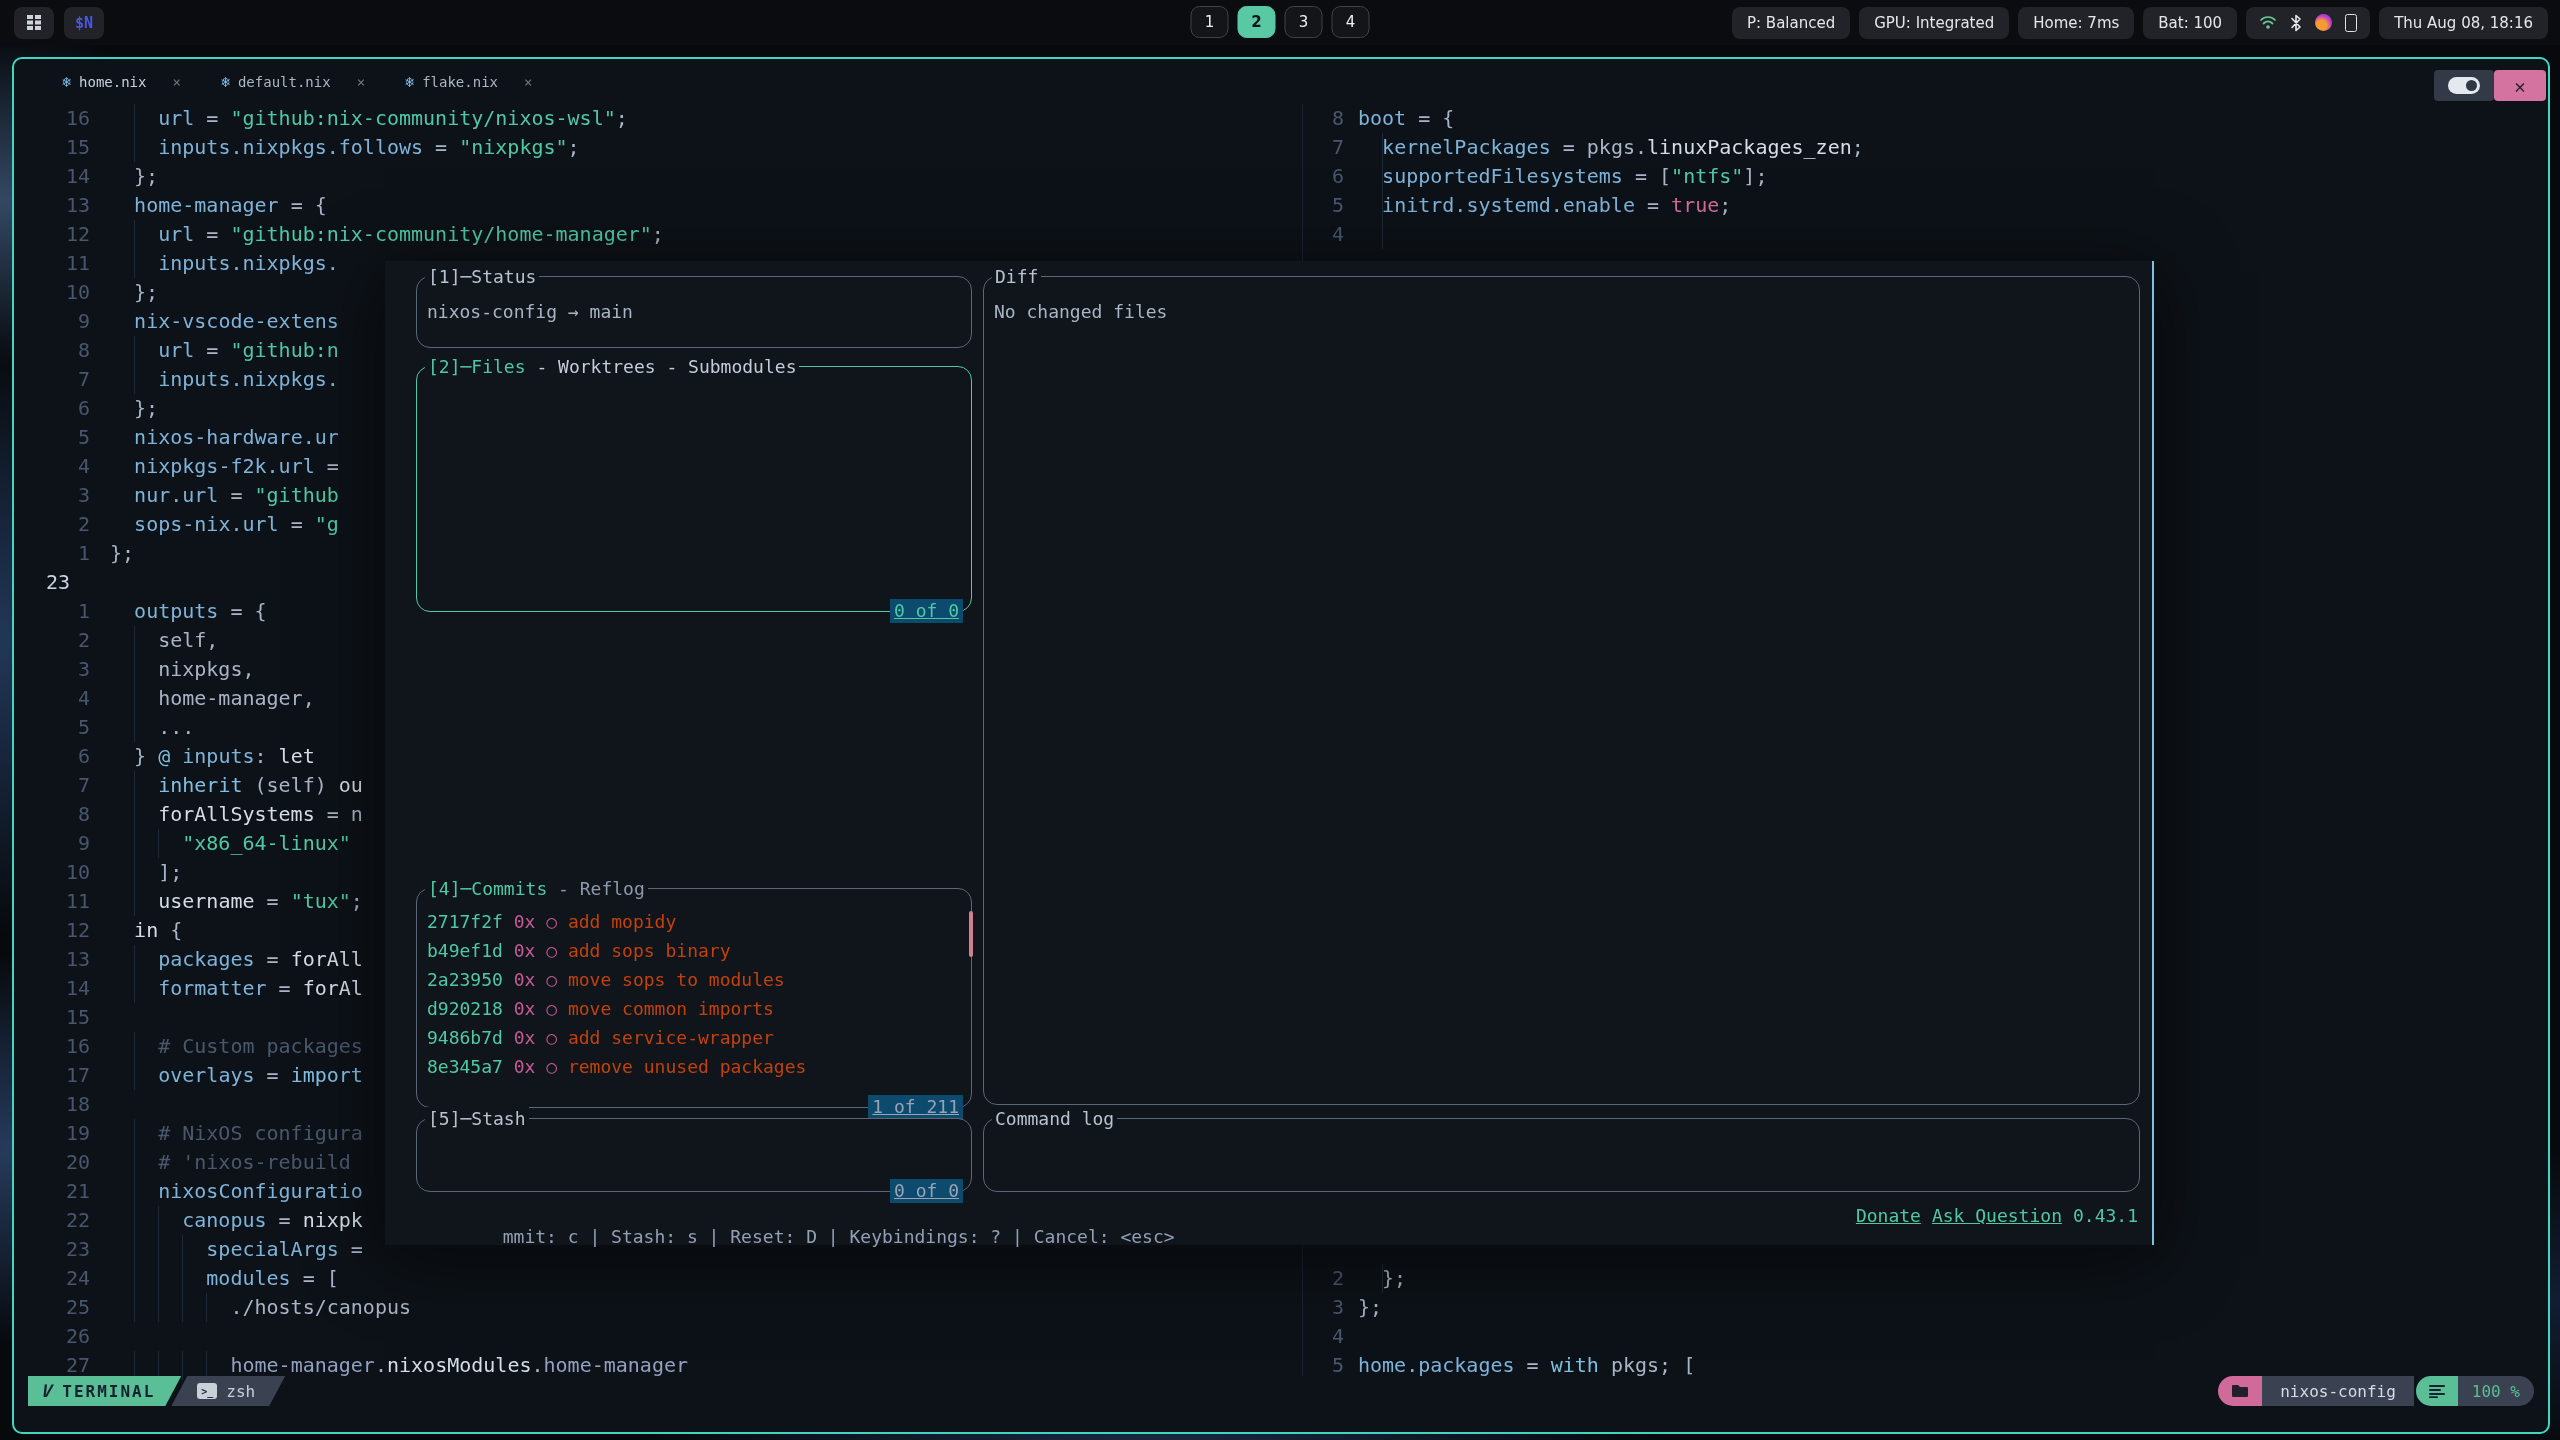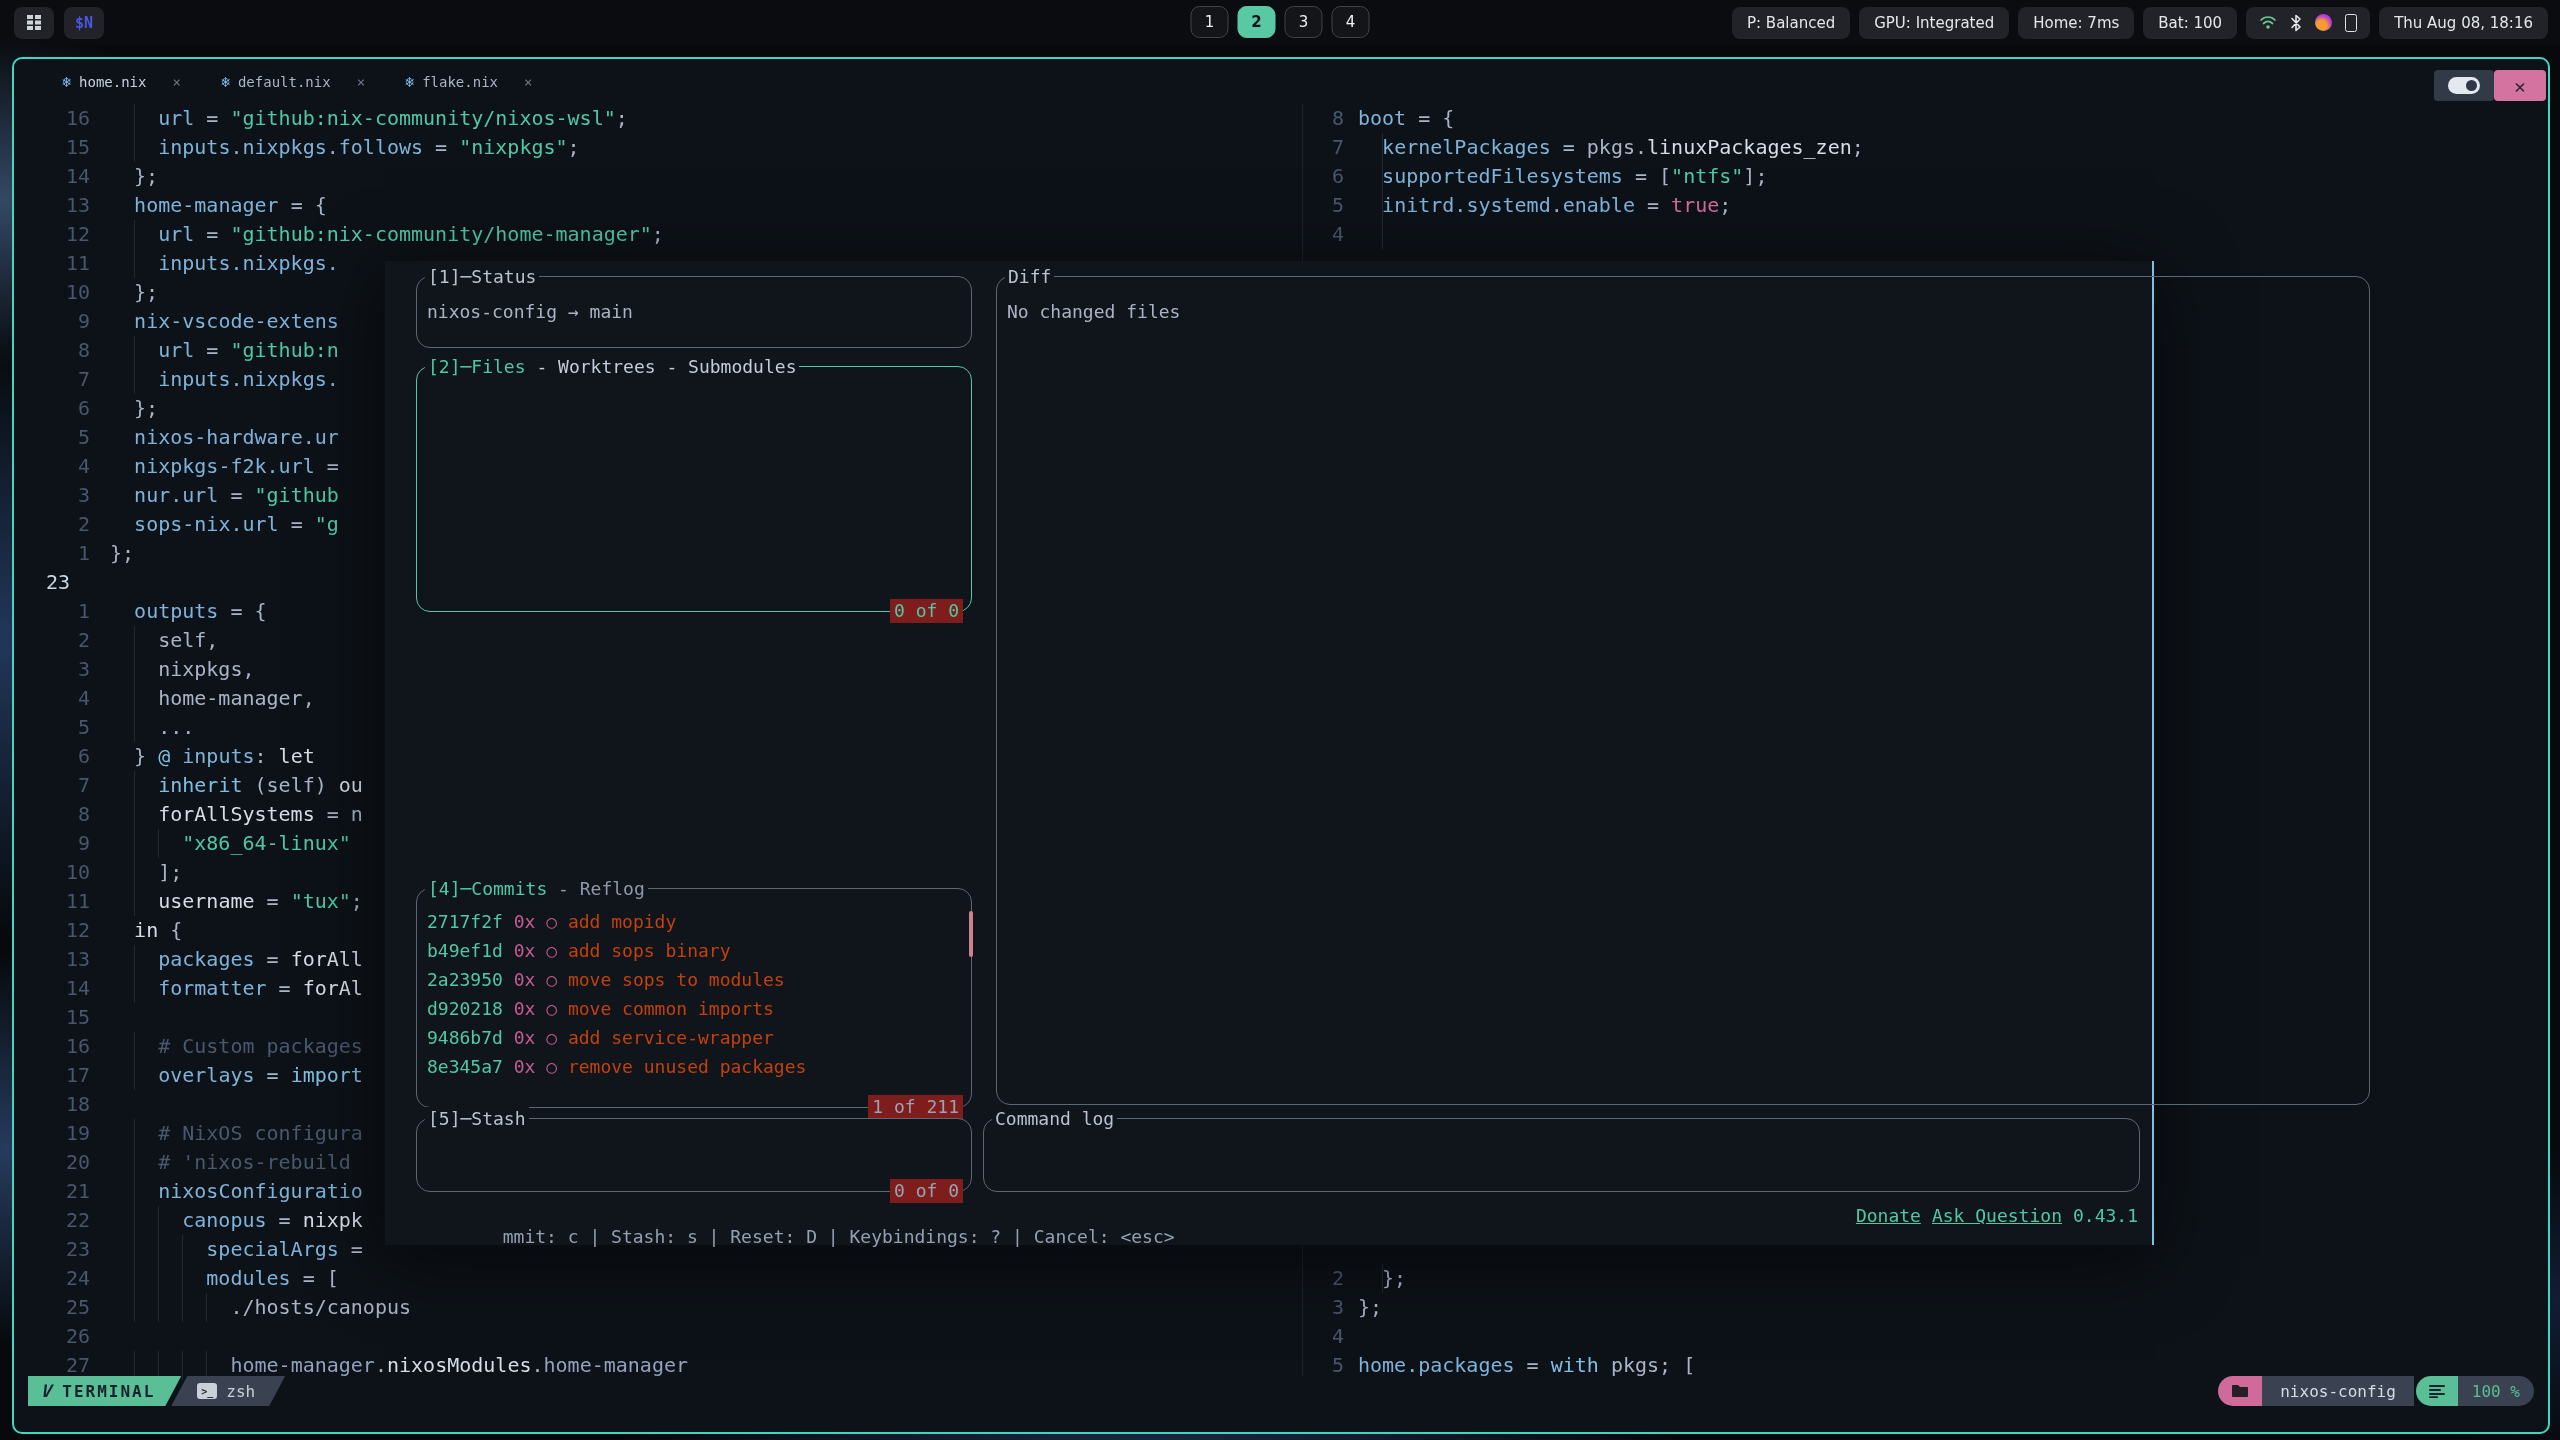--- a/index.html
+++ b/index.html
@@ -54,21 +54,21 @@
   
   .lazygit{position:absolute;left:371px;top:202px;width:1769px;height:984px;background:#10151c;
     box-shadow:0 12px 70px rgba(0,0,0,.6);font-family:"DejaVu Sans Mono",monospace;font-size:18px;color:#a9b4c4;}
   .lg-edge{position:absolute;right:0;top:0;bottom:0;width:2px;background:#7cc0e8;}
   .lgp{position:absolute;border:1px solid #5b6678;border-radius:14px;box-sizing:border-box;}
   .lgp.focus{border-color:#4fc9a4;}
   .ttl{position:absolute;top:-12px;left:8px;background:#10151c;padding:0 3px;line-height:24px;white-space:pre;color:#b9c2cf;}
   .ttl .hl{color:#4fc9a4;}
   .ttl .rest{color:#8e99a9;}
   .focus .ttl .rest{color:#c3ccd8;}
-  .cnt{position:absolute;bottom:-12px;right:8px;background:#7f1d1d;padding:0 4px;line-height:24px;color:#98a4b4;}
+  .cnt{position:absolute;bottom:-12px;right:8px;background:#0c4a6e;padding:0 4px;line-height:24px;color:#98a4b4;text-decoration:underline;}
   .cnt.teal{color:#4fc9a4;}
   .lg-content{padding:20px 10px 0 10px;line-height:29px;white-space:pre;}
   .lgrow{white-space:pre;height:29px;}
   .h{color:#4fc9a4}.px{color:#c65b93}.dt{color:#c65b93}.msg{color:#c2410c}
   .branchrow .mk{color:#4fc9a4}.branchrow .bn{color:#b7c1cd}.branchrow .ck{color:#4fc96b}
   .cmdlog-line{color:#4fc9a4;}
   .scrollthumb{position:absolute;right:-2px;top:22px;width:4px;height:46px;background:#cf8090;border-radius:2px;}
   .keybar{position:absolute;left:31px;top:944px;right:16px;color:#93a0b4;white-space:pre;}
   .keybar .links{position:absolute;right:0;top:0;display:flex;gap:11px;color:#4fc9a4;}
   .keybar .links .u{text-decoration:underline;}
@@ -260,21 +260,21 @@
         <div class="lg-content" id="commit-list" style="padding-top:18px;"><div class="lgrow"><span class="h">2717f2f</span><span> </span><span class="px">0x</span><span> </span><span class="dt">○</span><span> </span><span class="msg">add mopidy</span></div><div class="lgrow"><span class="h">b49ef1d</span><span> </span><span class="px">0x</span><span> </span><span class="dt">○</span><span> </span><span class="msg">add sops binary</span></div><div class="lgrow"><span class="h">2a23950</span><span> </span><span class="px">0x</span><span> </span><span class="dt">○</span><span> </span><span class="msg">move sops to modules</span></div><div class="lgrow"><span class="h">d920218</span><span> </span><span class="px">0x</span><span> </span><span class="dt">○</span><span> </span><span class="msg">move common imports</span></div><div class="lgrow"><span class="h">9486b7d</span><span> </span><span class="px">0x</span><span> </span><span class="dt">○</span><span> </span><span class="msg">add service-wrapper</span></div><div class="lgrow"><span class="h">8e345a7</span><span> </span><span class="px">0x</span><span> </span><span class="dt">○</span><span> </span><span class="msg">remove unused packages</span></div></div>
         <div class="scrollthumb"></div>
         <span class="cnt">1 of 211</span>
       </div>
 
       <div class="lgp" style="left:31px;top:857px;width:556px;height:74px;">
         <span class="ttl"><span>[5]</span><span>─</span><span>Stash</span></span>
         <span class="cnt">0 of 0</span>
       </div>
 
-      <div class="lgp" style="left:611px;top:15px;width:1374px;height:829px;">
+      <div class="lgp" style="left:598px;top:15px;width:1157px;height:829px;">
         <span class="ttl"><span>Diff</span></span>
         <div class="lg-content">No changed files</div>
       </div>
 
       <div class="lgp" style="left:598px;top:857px;width:1157px;height:74px;">
         <span class="ttl"><span>Command log</span></span>
       </div>
 
       <div class="keybar">
         <span>mmit: c | Stash: s | Reset: D | Keybindings: ? | Cancel: &lt;esc&gt;</span>

